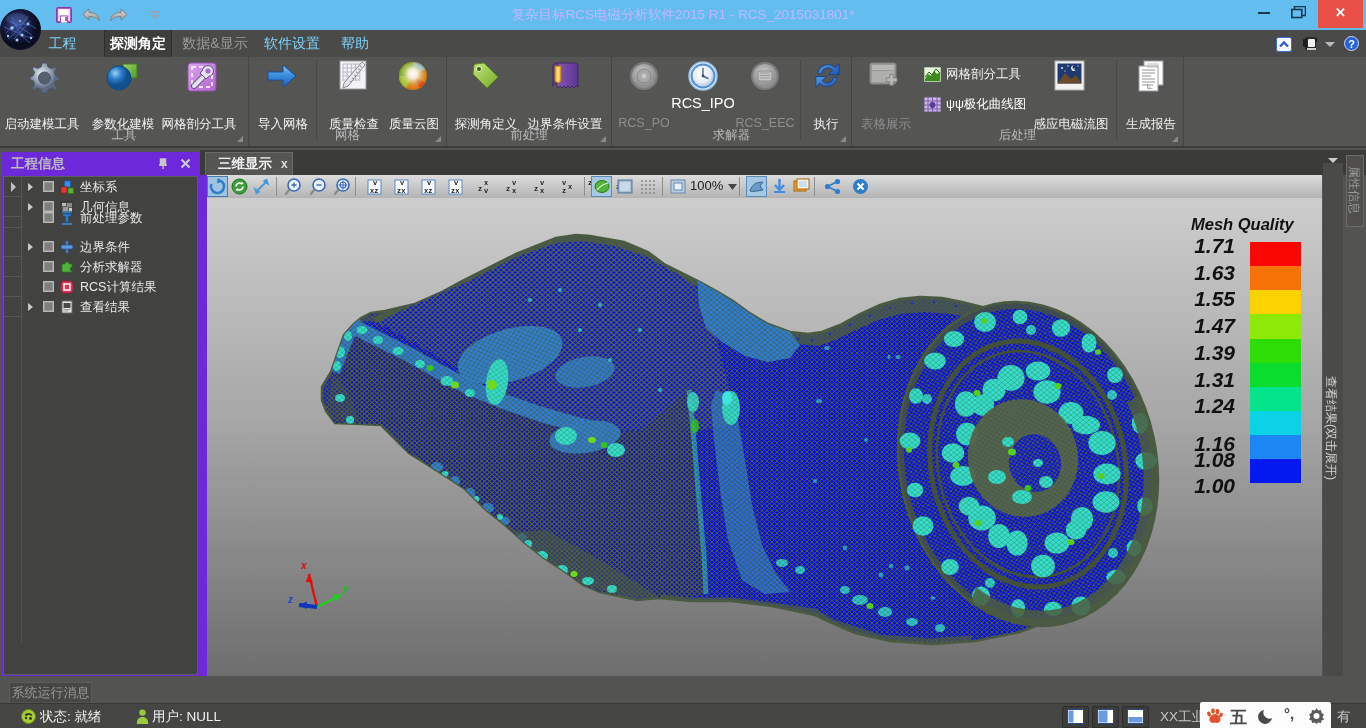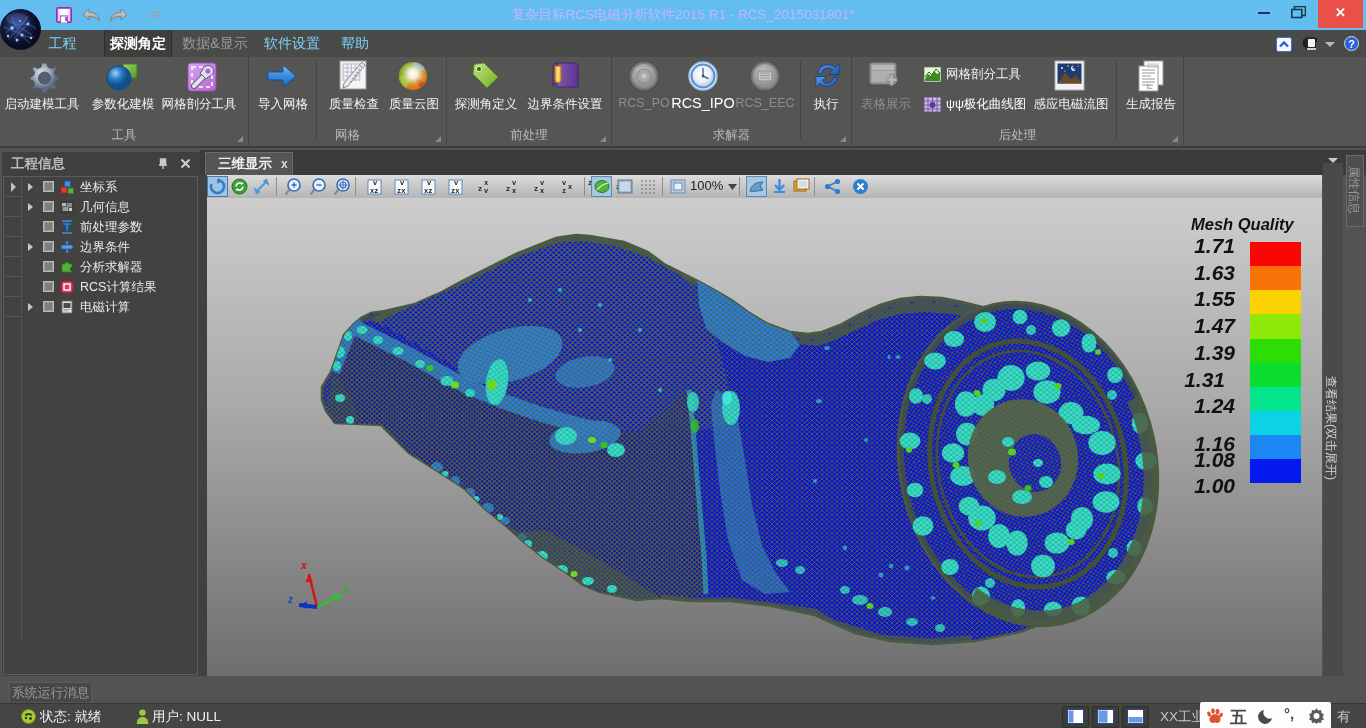--- a/index.html
+++ b/index.html
@@ -13,26 +13,26 @@
 
 #menubar{left:0;top:30px;width:1366px;height:27px;background:#4a4a48}
 .mtab{position:absolute;top:0;height:27px;line-height:27px;color:#7dd3fc;font-size:14px;text-align:center}
 .mtab.active{background:#3e3e3c;color:#fff;font-weight:bold;border-left:1px solid #2e2e2e;border-right:1px solid #2e2e2e}
 
 #ribbon{left:0;top:57px;width:1366px;height:91px;background:#555553;border-bottom:2px solid #3c3c3a}
 .rgroup{position:absolute;top:0;height:89px;border-right:1px solid #454543}
 .rgroup .glabel{position:absolute;bottom:2px;left:0;right:0;text-align:center;color:#b9b9b9;font-size:12.5px}
 .rgroup .gtri{position:absolute;bottom:4px;right:5px;width:0;height:0;border-left:6px solid transparent;border-bottom:6px solid #8a8a8a}
 .rbtn{position:absolute;top:3px;width:76px;height:66px;text-align:center;color:#f2f2f2;font-size:12.5px;white-space:nowrap}
-.rbtn .rlabel{display:block;margin-top:36px}
+.rbtn .rlabel{display:block;margin-top:56px}
 .rbtn.disabled{color:#8e8e8e}
 
 #content{left:0;top:148px;width:1366px;height:555px;background:#535351}
 
-#lpanel{left:2px;top:4px;width:216px;height:524px;background:#404040}
+#lpanel{left:2px;top:4px;width:216px;height:524px;background:#6d28d9}
 #lpanel-h{left:0;top:0;width:197px;height:23px;color:#bcbcbc;font-size:13.5px;font-weight:bold;line-height:23px;padding-left:9px}
 #ltree{left:1px;top:24px;width:195px;height:499px;background:#424240;border:1px solid #5c5c5a}
 .trow{position:absolute;left:0;width:193px;height:20px;font-size:12.5px;color:#e8e8e8;line-height:20px}
 .tcell{position:absolute;left:0;top:0;width:18px;height:20px;border-right:1px solid #555;border-bottom:1px solid #555}
 .texp{position:absolute;left:24px;top:6px;width:0;height:0;border-top:4px solid transparent;border-bottom:4px solid transparent;border-left:5px solid #c8c8c8}
 .tcheck{position:absolute;left:39px;top:4px;width:11px;height:11px;background:#9a9a98;border:1px solid #b8b8b6}
 .tcheck:after{content:"";position:absolute;left:1px;top:1px;right:1px;bottom:1px;background:#7e7e7c}
 .ticon{position:absolute;left:56px;top:3px;width:14px;height:14px}
 .tlabel{position:absolute;left:76px;top:0}
 #msgtab{left:9px;top:534px;width:83px;height:20px;border:1px solid #5c5c5a;border-bottom:0;color:#989896;font-size:13px;text-align:center;line-height:19px;background:#474745}
@@ -448,21 +448,21 @@
           <div class="tcheck"></div>
         <svg class="ticon" viewBox="0 0 14 14">
             <rect x="1" y="2" width="12" height="10" fill="#5a5a58" stroke="#2e2e2c"></rect>
             <rect x="2" y="3" width="4" height="3" fill="#b8b8b6"></rect>
             <rect x="7" y="3" width="5" height="4" fill="#8a8a88"></rect>
             <rect x="3" y="7" width="5" height="4" fill="#9a9a98"></rect>
             <rect x="9" y="8" width="3" height="3" fill="#c8c8c6"></rect>
           </svg>
         <span class="tlabel">几何信息</span>
         </div>
-      <div class="trow" style="top:40px">
+      <div class="trow" style="top:31px">
           <div class="tcell"></div>
           <div class="tcheck"></div>
         <svg class="ticon" viewBox="0 0 14 14">
             <path d="M2 1 H12 M2 13 H12" stroke="#3d8ede" stroke-width="1.6"></path>
             <path d="M3 3 H11 V5 H8.2 V11 H5.8 V5 H3 Z" fill="#2e7ecb" stroke="#1a5aa8" stroke-width="0.5"></path>
           </svg>
         <span class="tlabel">前处理参数</span>
         </div>
       <div class="trow" style="top:60px">
           <div class="tcell"></div>
@@ -494,21 +494,21 @@
         </div>
       <div class="trow" style="top:120px">
           <div class="tcell"></div>
           <div class="texp"></div>
           <div class="tcheck"></div>
         <svg class="ticon" viewBox="0 0 14 14">
             <rect x="2" y="1" width="10" height="12" fill="#e8e8e6" stroke="#6a6a68"></rect>
             <rect x="3.5" y="3" width="7" height="5" fill="#4a4a48"></rect>
             <path d="M3.5 9.5 h7 M3.5 11 h5" stroke="#8a8a88" stroke-width="0.8"></path>
           </svg>
-        <span class="tlabel">电磁计算</span>
+        <span class="tlabel">查看结果</span>
         </div>
     </div>
   </div>
   <div class="abs" id="msgtab">系统运行消息</div>
   <div class="abs" id="tabbar">
     <div class="abs" id="vtab">三维显示<span class="x">x</span></div>
     <div class="abs" id="tb-arrow"></div>
   </div>
   <div class="abs" id="vtoolbar">
 
@@ -920,21 +920,21 @@
 </div>
 
 <div class="abs" id="legend" style="left:1185px;top:215px;width:130px;height:280px">
   <div class="abs" style="left:6px;top:0;width:116px;color:#111;font-size:16.5px;font-weight:bold;font-style:italic;letter-spacing:0">Mesh Quality</div>
   <div class="abs" id="lvals" style="left:0;top:0;width:50px;text-align:right;color:#111;font-size:21px;font-weight:bold;font-style:italic">
       <div style="position: absolute; right: 0px; top: 31px; height: 24px; line-height: 24px; margin-top: -12px;">1.71</div>
       <div style="position: absolute; right: 0px; top: 57.7px; height: 24px; line-height: 24px; margin-top: -12px;">1.63</div>
       <div style="position: absolute; right: 0px; top: 84.4px; height: 24px; line-height: 24px; margin-top: -12px;">1.55</div>
       <div style="position: absolute; right: 0px; top: 111.1px; height: 24px; line-height: 24px; margin-top: -12px;">1.47</div>
       <div style="position: absolute; right: 0px; top: 137.8px; height: 24px; line-height: 24px; margin-top: -12px;">1.39</div>
-      <div style="position: absolute; right: 10px; top: 164.5px; height: 24px; line-height: 24px; margin-top: -12px; margin-left: 40px;">1.31</div>
+      <div style="position: absolute; right: 0px; top: 164.5px; height: 24px; line-height: 24px; margin-top: -12px; margin-left: 40px;">1.31</div>
       <div style="position: absolute; right: 0px; top: 191.2px; height: 24px; line-height: 24px; margin-top: -12px;">1.24</div>
       <div style="position: absolute; right: 0px; top: 229px; height: 24px; line-height: 24px; margin-top: -12px; text-align: center;">1.16</div>
       <div style="position: absolute; right: 0px; top: 244.6px; height: 24px; line-height: 24px; margin-top: -12px;">1.08</div>
       <div style="position: absolute; right: 0px; top: 271.3px; height: 24px; line-height: 24px; margin-top: -12px;">1.00</div>
     </div>
 </div>
 <div class="abs" id="lboxes" style="left:1250px;top:242px;width:51px;height:242px">
     <div style="position: absolute; left: 0px; top: 0px; width: 51px; height: 24.15px; background: rgb(250, 6, 3);"></div>
     <div style="position: absolute; left: 0px; top: 24.15px; width: 51px; height: 24.15px; background: rgb(248, 115, 7);"></div>
     <div style="position: absolute; left: 0px; top: 48.3px; width: 51px; height: 24.15px; background: rgb(251, 211, 3);"></div>

